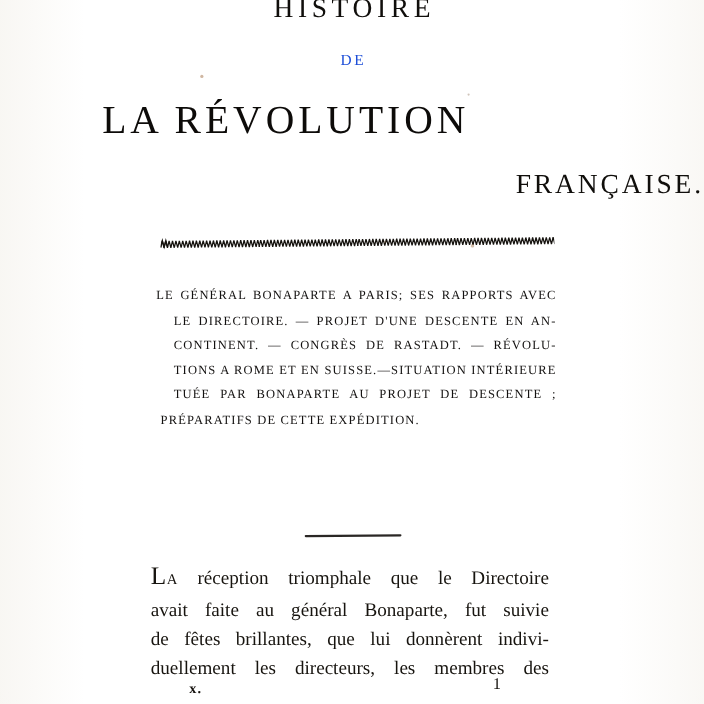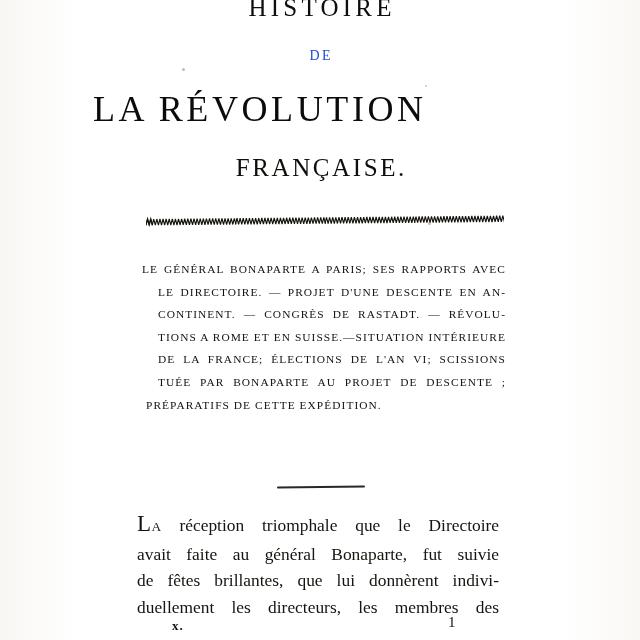--- a/index.html
+++ b/index.html
@@ -90,20 +90,21 @@
 
   .t-francaise {
     position: absolute;
     left: 0;
     top: 154px;
     width: 640px;
     font-size: 25px;
     letter-spacing: 2.6px;
     color: #100e0b;
     text-indent: 2.6px;
+    text-align: right;
   }
 
   
   .ornament {
     position: absolute;
     left: 146px;
     top: 214px;
     width: 358px;
     height: 14px;
     transform: rotate(-0.55deg);
@@ -235,21 +236,20 @@
         <path d="M0 9.6 L1.55 3.4 L3.1 9.6 L4.65 3.4 L6.2 9.6 L7.75 3.4 L9.3 9.6 L10.85 3.4 L12.4 9.6 L13.95 3.4 L15.5 9.6 L17.05 3.4 L18.6 9.6 L20.15 3.4 L21.7 9.6 L23.25 3.4 L24.8 9.6 L26.35 3.4 L27.9 9.6 L29.45 3.4 L31 9.6 L32.55 3.4 L34.1 9.6 L35.65 3.4 L37.2 9.6 L38.75 3.4 L40.3 9.6 L41.85 3.4 L43.4 9.6 L44.95 3.4 L46.5 9.6 L48.05 3.4 L49.6 9.6 L51.15 3.4 L52.7 9.6 L54.25 3.4 L55.8 9.6 L57.35 3.4 L58.9 9.6 L60.45 3.4 L62 9.6 L63.55 3.4 L65.1 9.6 L66.65 3.4 L68.2 9.6 L69.75 3.4 L71.3 9.6 L72.85 3.4 L74.4 9.6 L75.95 3.4 L77.5 9.6 L79.05 3.4 L80.6 9.6 L82.15 3.4 L83.7 9.6 L85.25 3.4 L86.8 9.6 L88.35 3.4 L89.9 9.6" transform="translate(268.5,0)"></path>
       </g>
     </svg>
   </div>
 
   <div class="summary">
     <div class="ln j first">LE GÉNÉRAL BONAPARTE A PARIS; SES RAPPORTS AVEC</div>
     <div class="ln j">LE DIRECTOIRE. — PROJET D'UNE DESCENTE EN AN-</div>
     <div class="ln j">CONTINENT. — CONGRÈS DE RASTADT. — RÉVOLU-</div>
     <div class="ln j">TIONS A ROME ET EN SUISSE.—SITUATION INTÉRIEURE</div>
-    <div class="ln j">DE LA FRANCE; ÉLECTIONS DE L'AN VI; SCISSIONS</div>
     <div class="ln j">TUÉE PAR BONAPARTE AU PROJET DE DESCENTE ;</div>
     <div class="ln last">PRÉPARATIFS DE CETTE EXPÉDITION.</div>
   </div>
 
   <div class="divider">
       <i></i>
     </div>
 
   <div class="body-text">
     <div class="bln"><span class="dropcap">L</span><span class="smallcap">A</span><span> réception triomphale que le Directoire</span></div>

